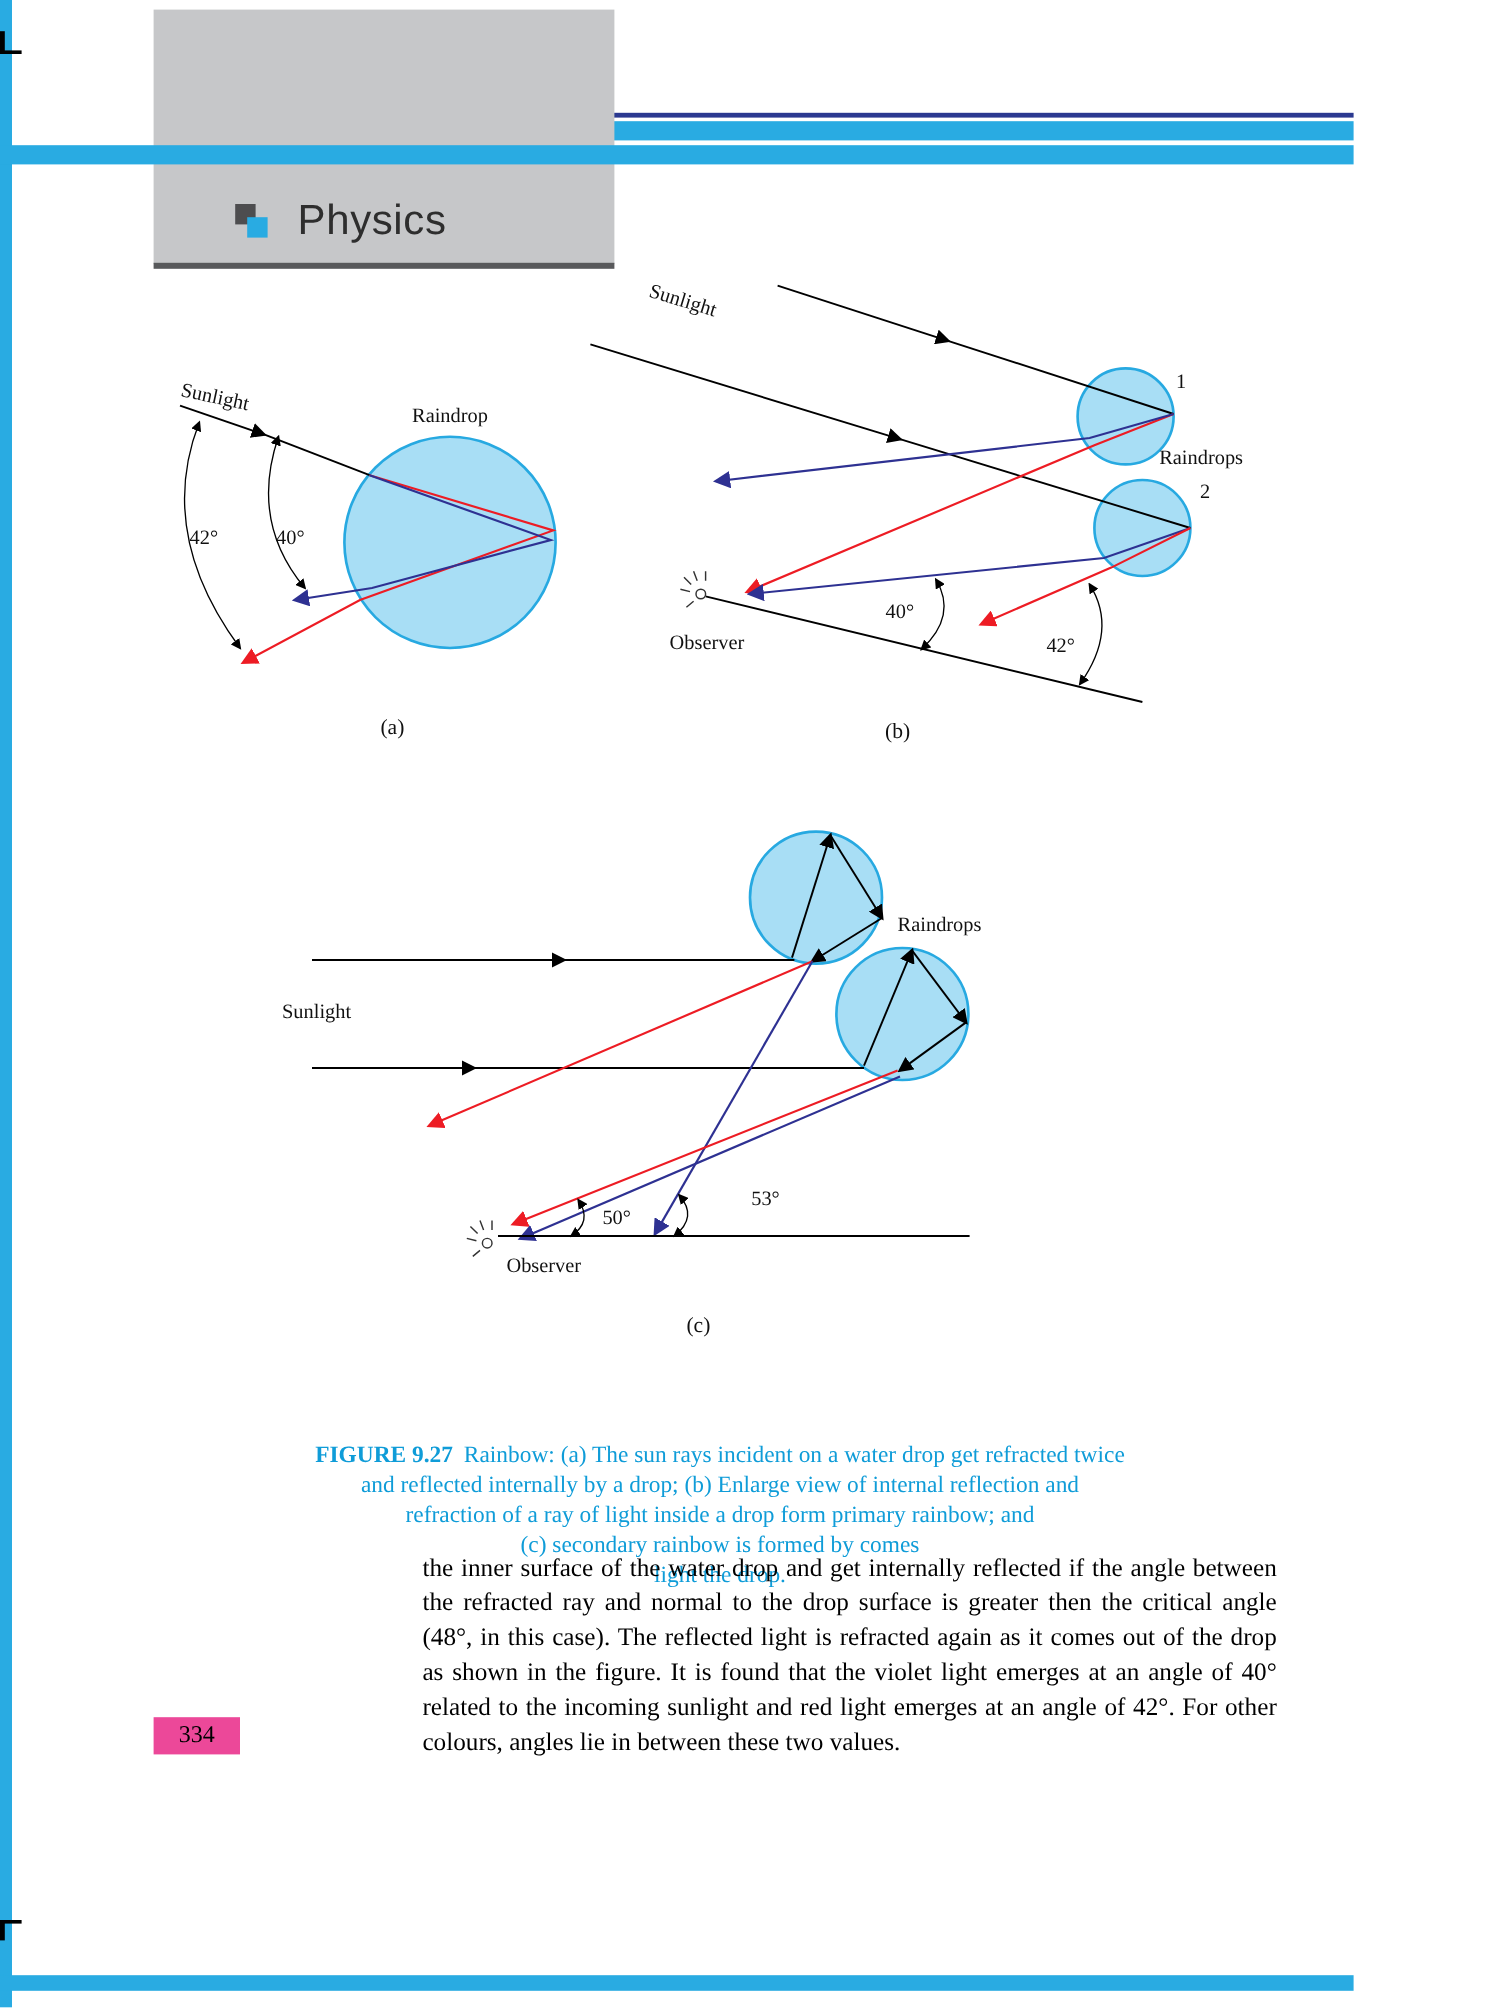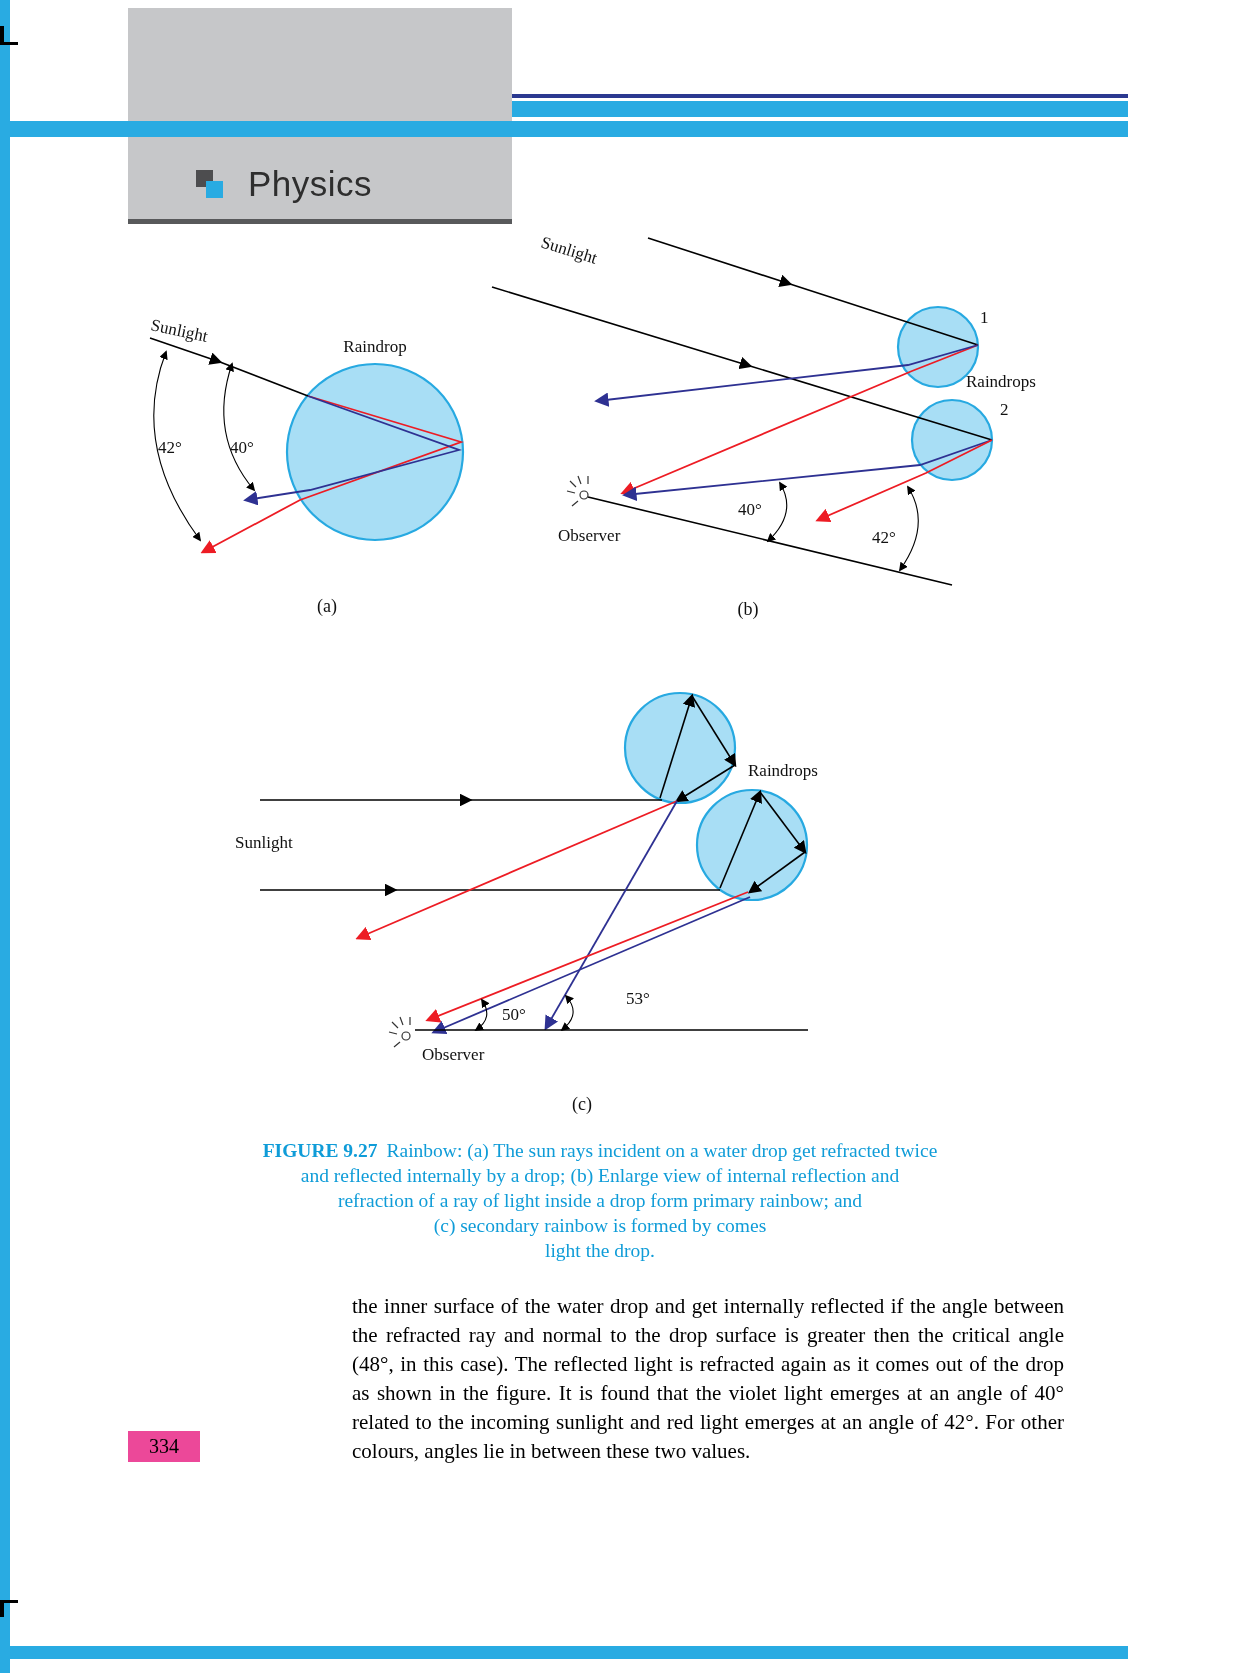--- a/index.html
+++ b/index.html
@@ -19,21 +19,21 @@
     position:absolute;left:248px;top:164px;font-family:"Liberation Sans",sans-serif;
     font-size:35px;color:#2e2e2e;letter-spacing:0.5px;
   }
   .logo-sq-dark{position:absolute;left:196px;top:170px;width:17px;height:17px;background:#4d4d4f;}
   .logo-sq-cyan{position:absolute;left:206px;top:181px;width:17px;height:17px;background:#29abe2;}
   
   .crop-tl{position:absolute;left:0;top:26px;width:14px;height:16px;border-left:4px solid #000;border-bottom:3px solid #000;}
   .crop-bl{position:absolute;left:0;top:1600px;width:14px;height:14px;border-left:4px solid #000;border-top:3px solid #000;}
   
   .caption{
-    position:absolute;left:150px;top:1138px;width:900px;text-align:center;
+    position:absolute;left:150px;top:1200px;width:900px;text-align:center;
     color:#0f9cd8;font-size:19.5px;line-height:25px;
   }
   .cap-bold{font-weight:bold;margin-right:9px;}
   
   .bodytext{
     position:absolute;left:352px;top:1292px;width:712px;font-size:21px;
     line-height:29px;text-align:justify;color:#000;
   }
   
   .pagenum{

